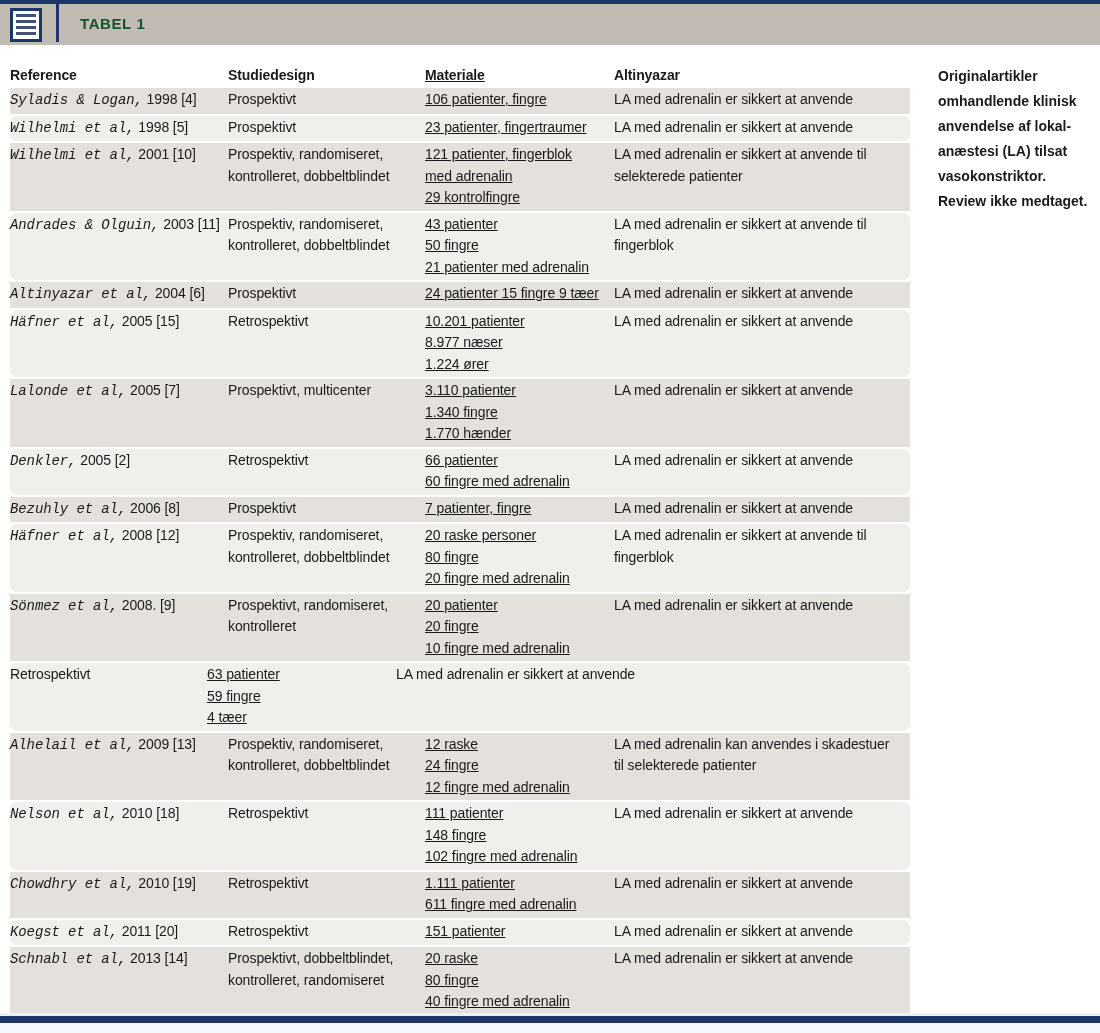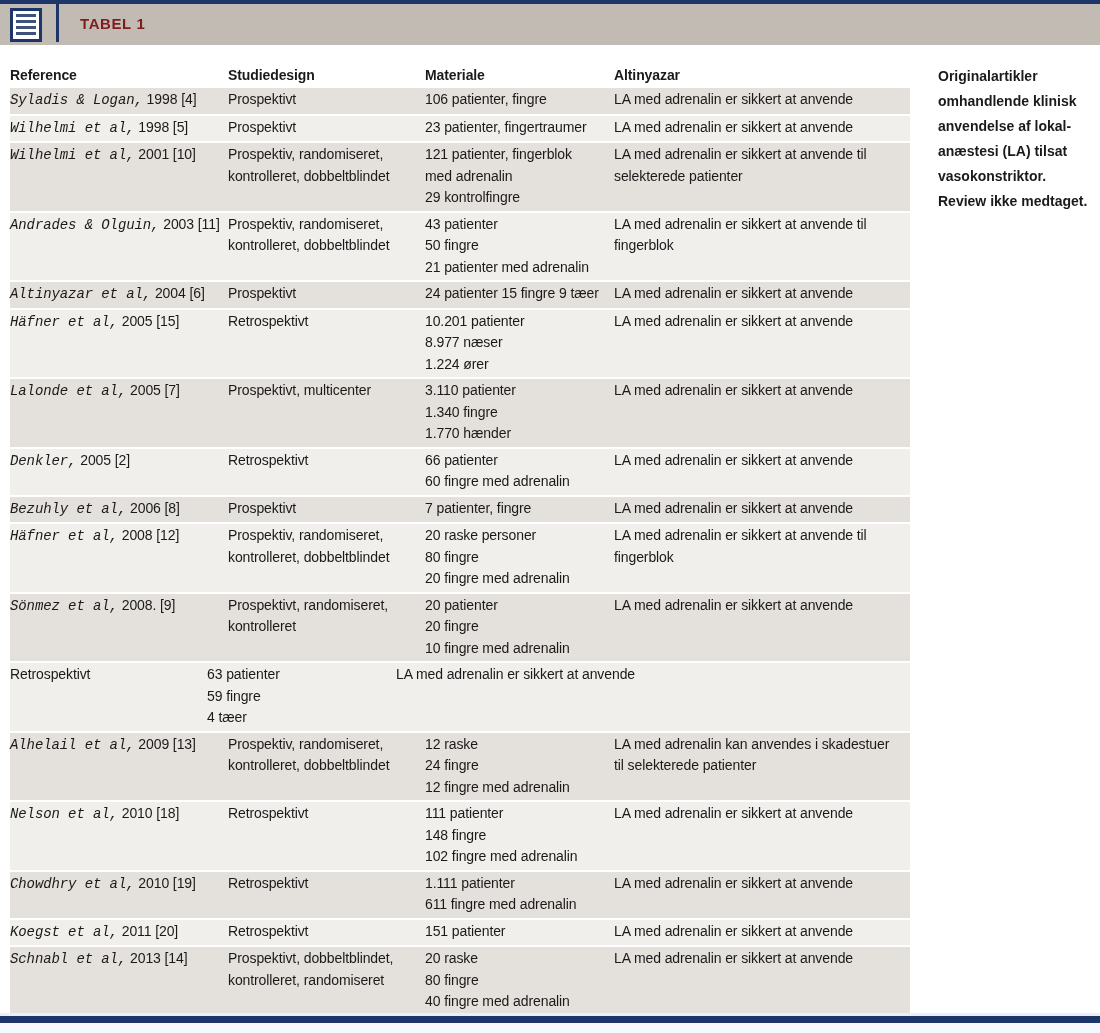--- a/index.html
+++ b/index.html
@@ -31,53 +31,53 @@
     position: absolute; left: 3px; top: 3px; right: 3px; bottom: 3px;
     background: repeating-linear-gradient(to bottom, #40527c 0 3px, #ffffff 3px 6px);
   }
   .band-sep {
     position: absolute; left: 56px; top: -4px;
     width: 3px; height: 42px;
     background: #1d3569;
   }
   .band-title {
     position: absolute; left: 80px; top: 11px;
-    color: #7f1d1d;
+    color: #14532d;
     font-weight: bold;
     font-size: 15px;
     letter-spacing: 0.6px;
   }
   .content {
     position: absolute; left: 10px; top: 60px;
     width: 900px;
   }
   .thead {
     display: flex;
     font-weight: bold;
     font-size: 14px;
     padding-top: 4px;
     height: 24px;
   }
   .trow {
     display: flex;
     margin-bottom: 2px;
   }
   .row-dark  { background: #e4e0db; }
-  .row-light { background: #f1efec; }
+  .row-light { background: #f1efec; border-radius: 7px; }
   .cell {
     box-sizing: border-box;
     font-size: 14px;
     line-height: 21.5px;
     letter-spacing: -0.1px;
     padding: 1px 6px 2px 0;
     white-space: pre-line;
   }
   .c-ref    { width: 218px; }
   .c-design { width: 197px; }
-  .c-mat    { width: 189px; }
+  .c-mat    { width: 189px; text-decoration: underline; }
   .c-konk   { width: 283px; padding-right: 2px; }
   .italic   { font-style: italic; font-family: Liberation Mono, monospace; }
   .sidebar {
     position: absolute; left: 938px; top: 64px;
     width: 155px;
     font-weight: bold;
     font-size: 14px;
     line-height: 25px;
     white-space: pre-line;
   }

